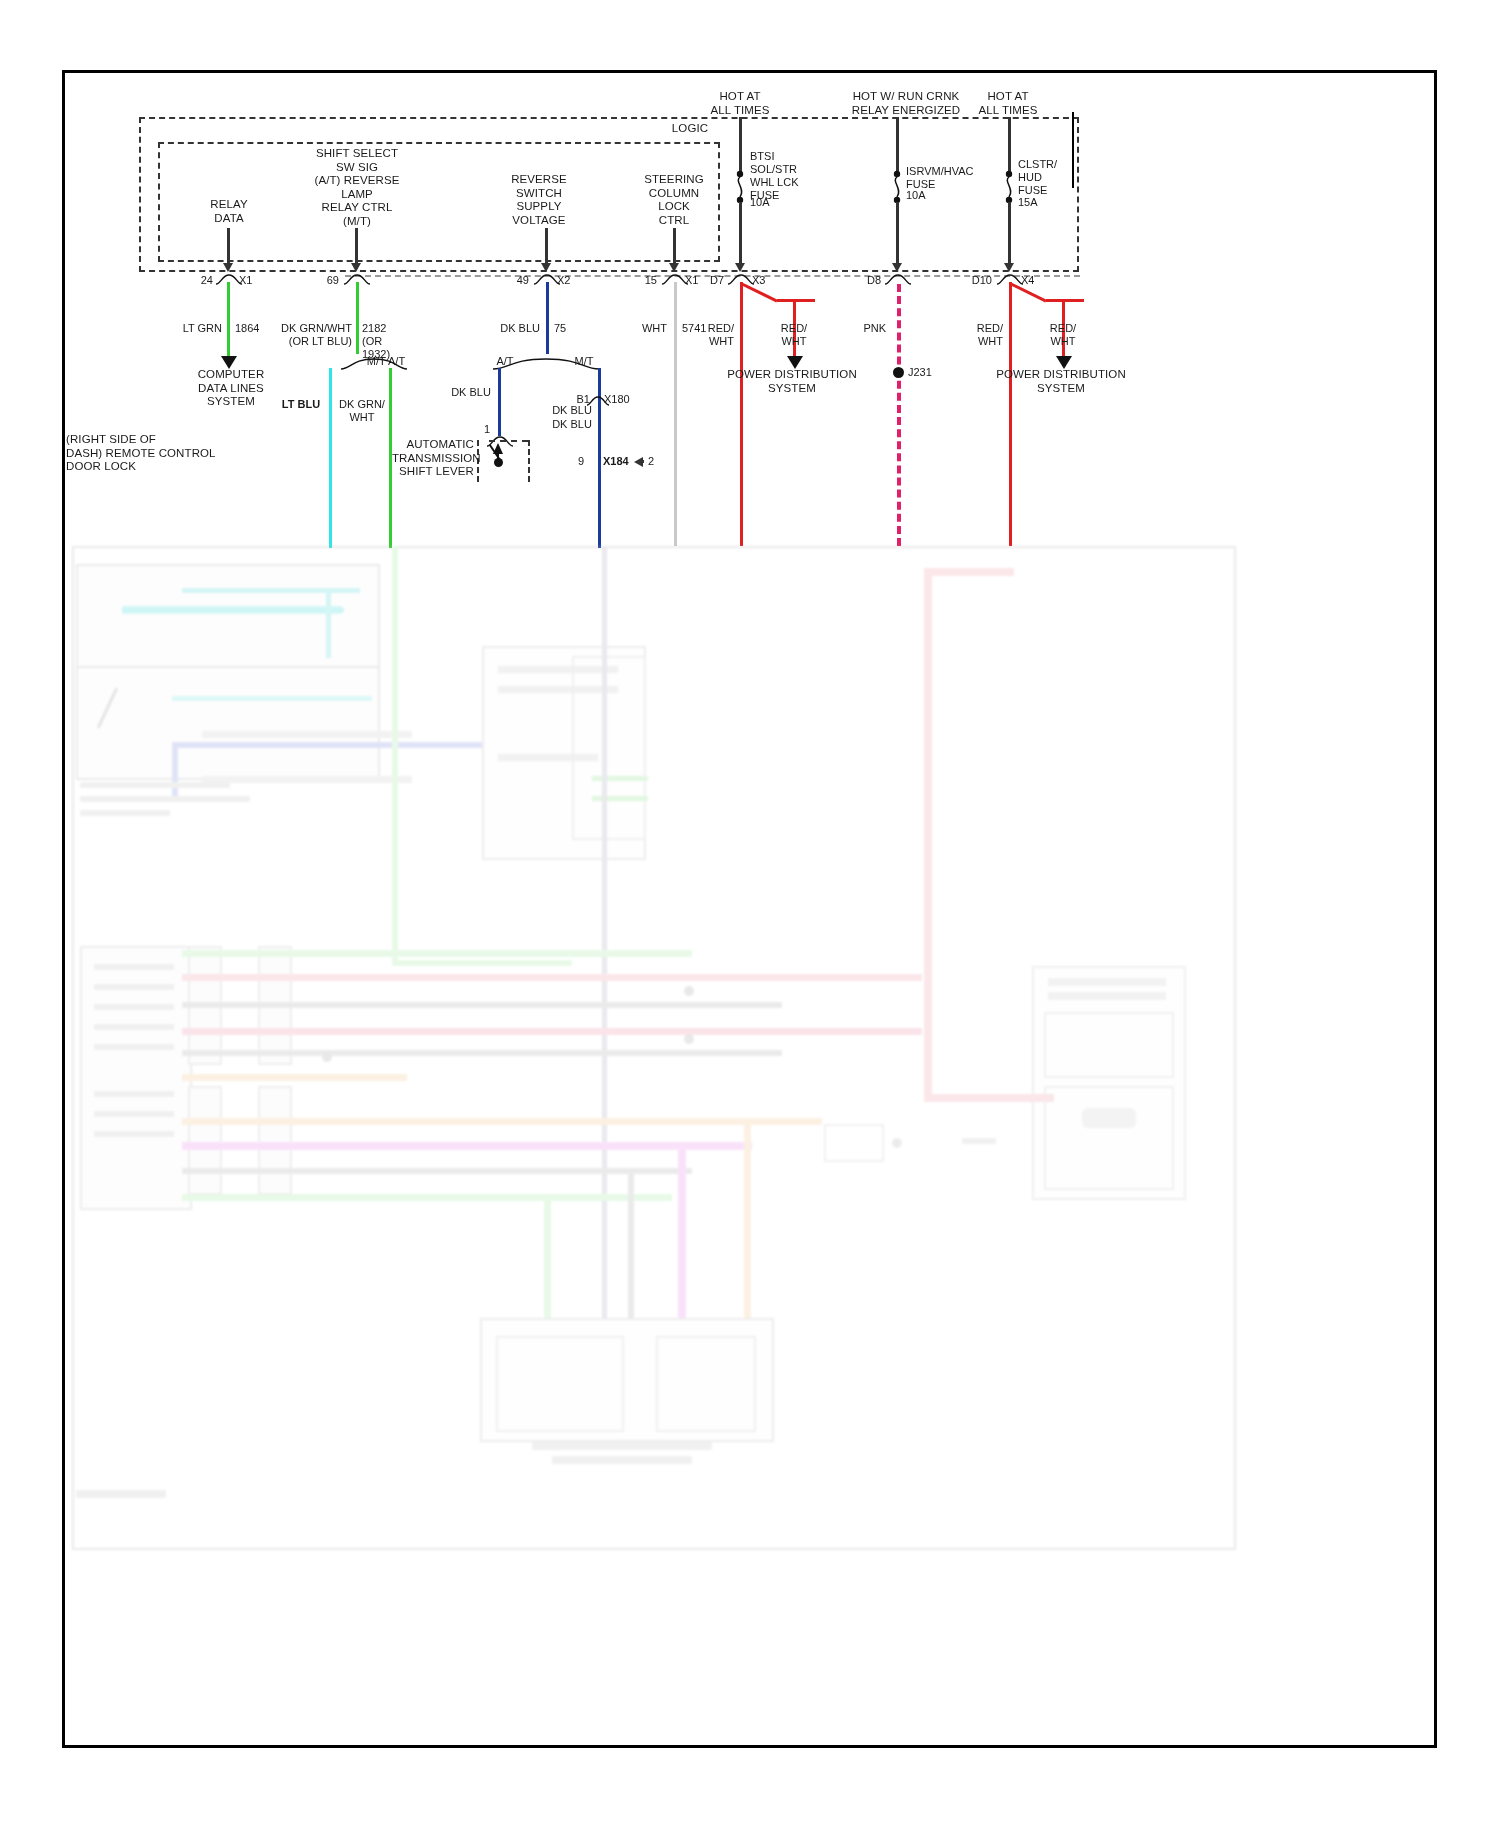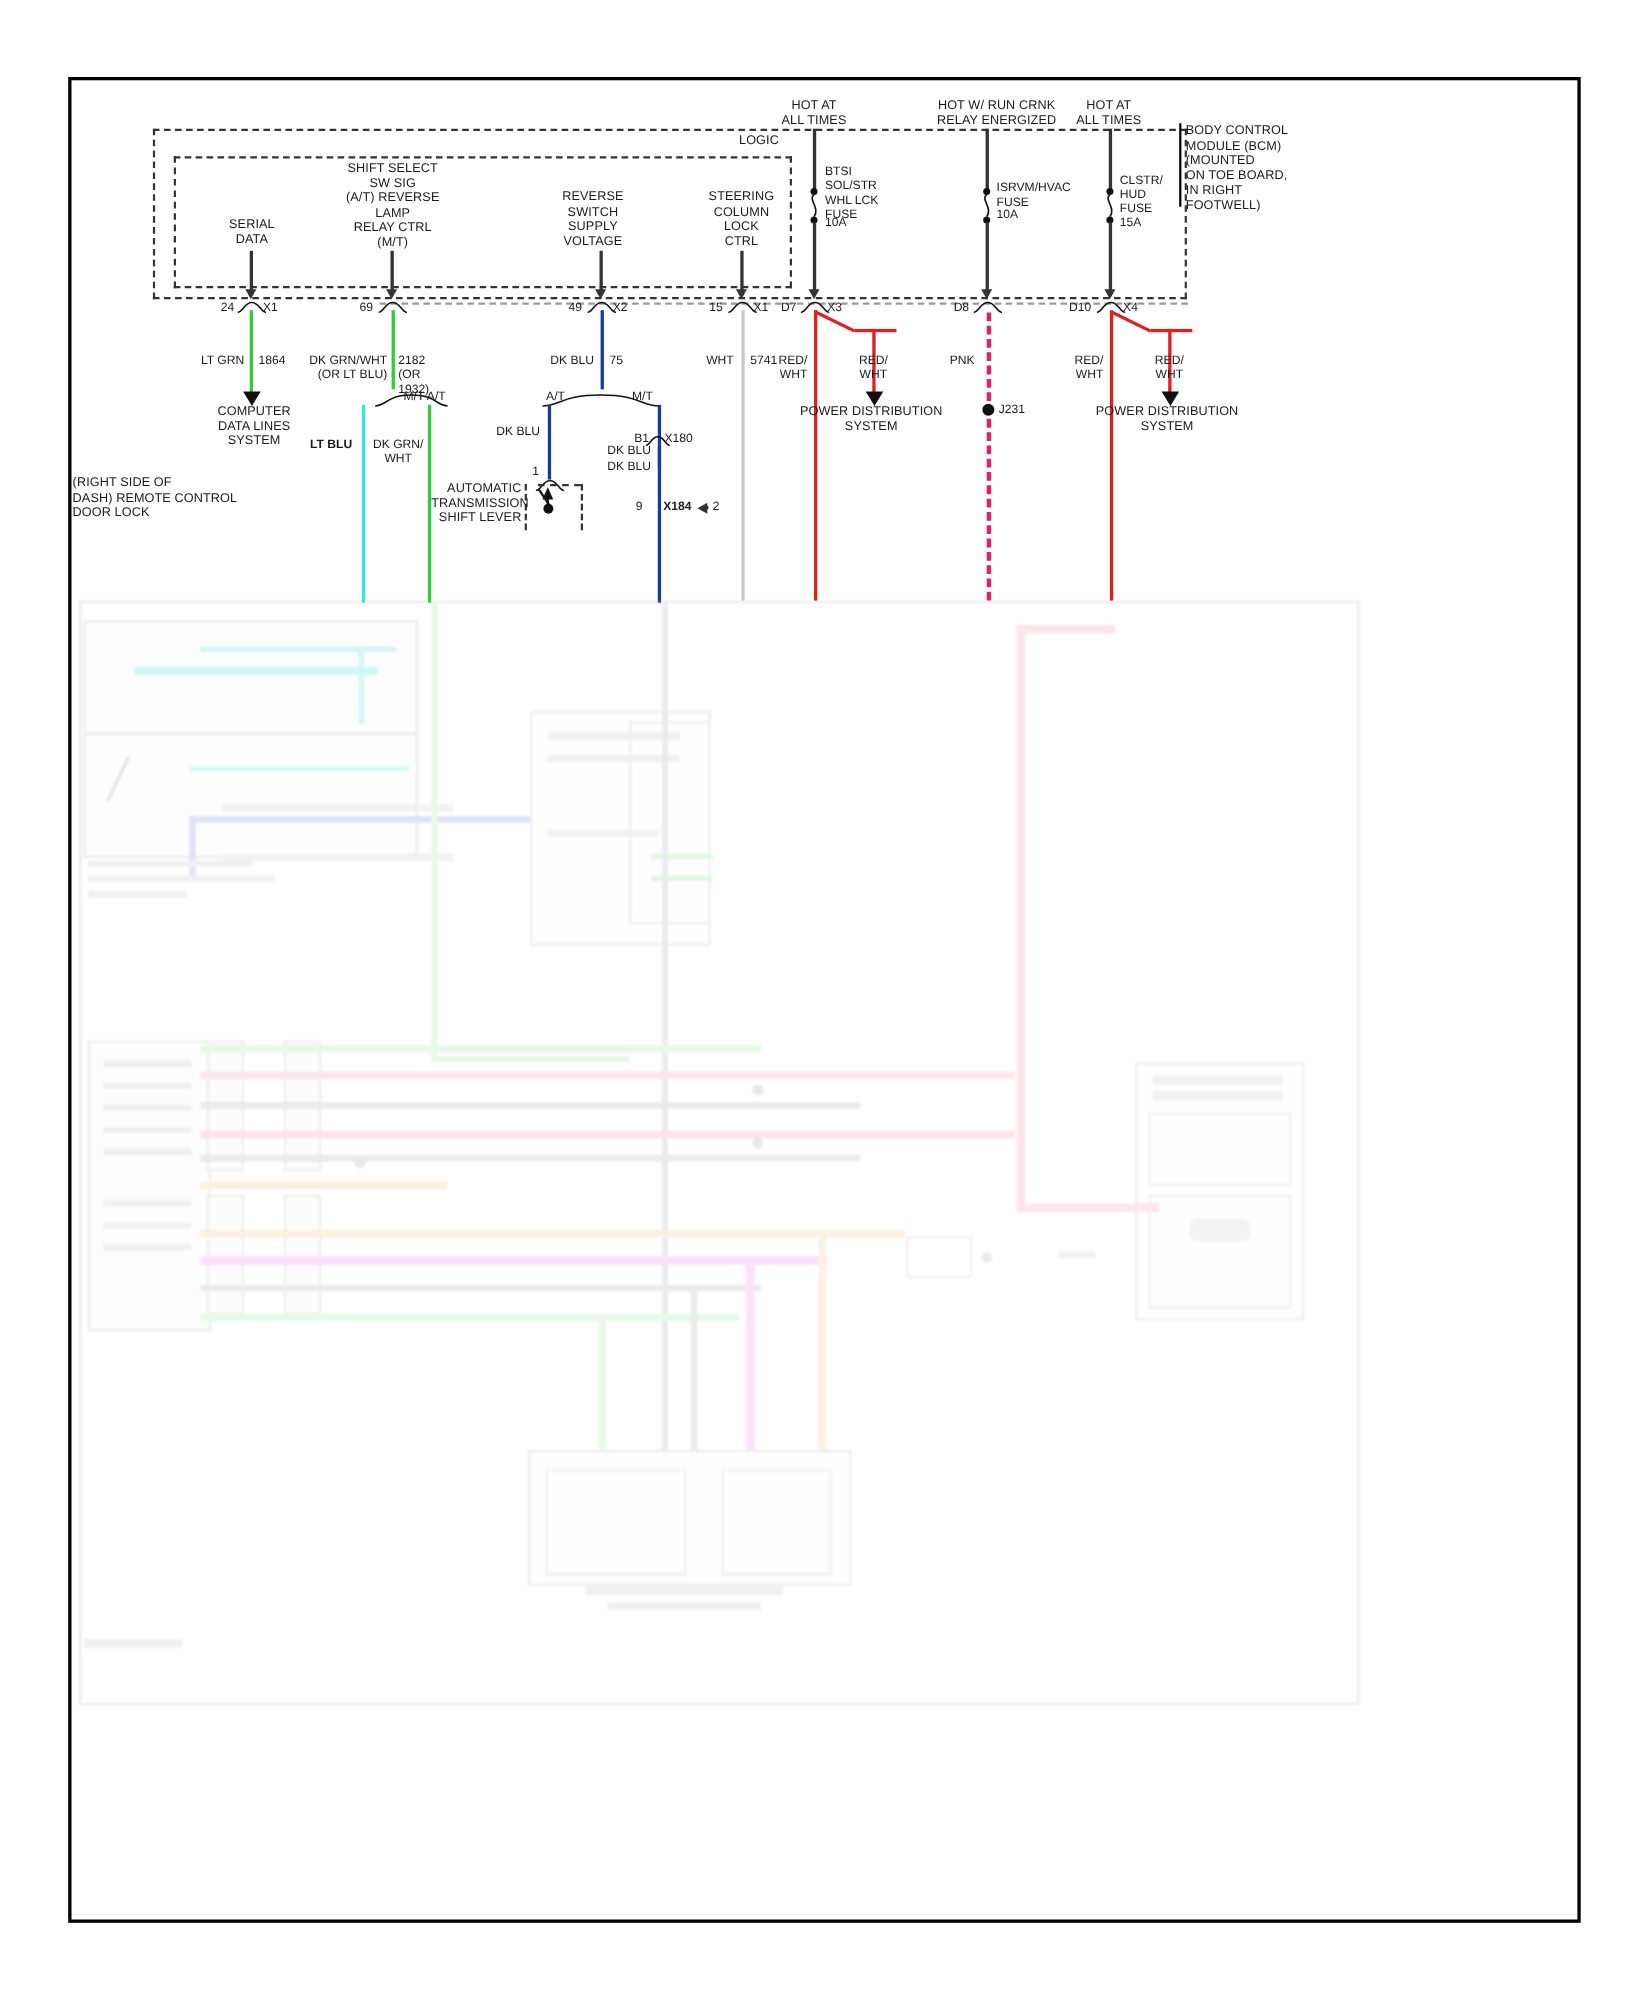--- a/index.html
+++ b/index.html
@@ -62,30 +62,24 @@
 
   <div class="page-border"></div>
 
   <div class="dash-box" style="left:139px;top:117px;width:940px;height:155px;"></div>
 
   <div class="dash-box" style="left:158px;top:142px;width:562px;height:120px;"></div>
 
   <div class="dash-line-h" style="left:345px;top:275px;width:735px;border-top-color:#9a9a9a;"></div>
 
   <div class="bcm-bracket" style="left:1072px;top:112px;height:76px;"></div>
-  <div class="lbl l ftitle" style="left:1078px;top:113px;width:140px;font-size:11.5px;">BODY CONTROL
-MODULE (BCM)
-(MOUNTED
-ON TOE BOARD,
-IN RIGHT
-FOOTWELL)</div>
 
   <div class="lbl c ftitle" style="left:660px;top:122px;width:60px;">LOGIC</div>
 
-  <div class="lbl c ftitle" style="left:183px;top:198px;width:92px;">SERIAL
+  <div class="lbl c ftitle" style="left:183px;top:198px;width:92px;">RELAY
 DATA</div>
   <div class="wire v" style="left:227px;top:228px;height:40px;background:#333;"></div>
   <div class="arrow-d" style="left:223px;top:263px;"></div>
   <div class="conn" style="left:216px;top:273px;">
     <svg width="26" height="12" viewBox="0 0 26 12">
         <path d="M0 11 C5 11 6 2 13 2 C20 2 21 11 26 11" fill="none" stroke="#111" stroke-width="1.4"></path>
       </svg>
   </div>
   <div class="lbl r fsm" style="left:185px;top:274px;width:28px;">24</div>
   <div class="lbl l fsm" style="left:239px;top:274px;width:30px;">X1</div>

